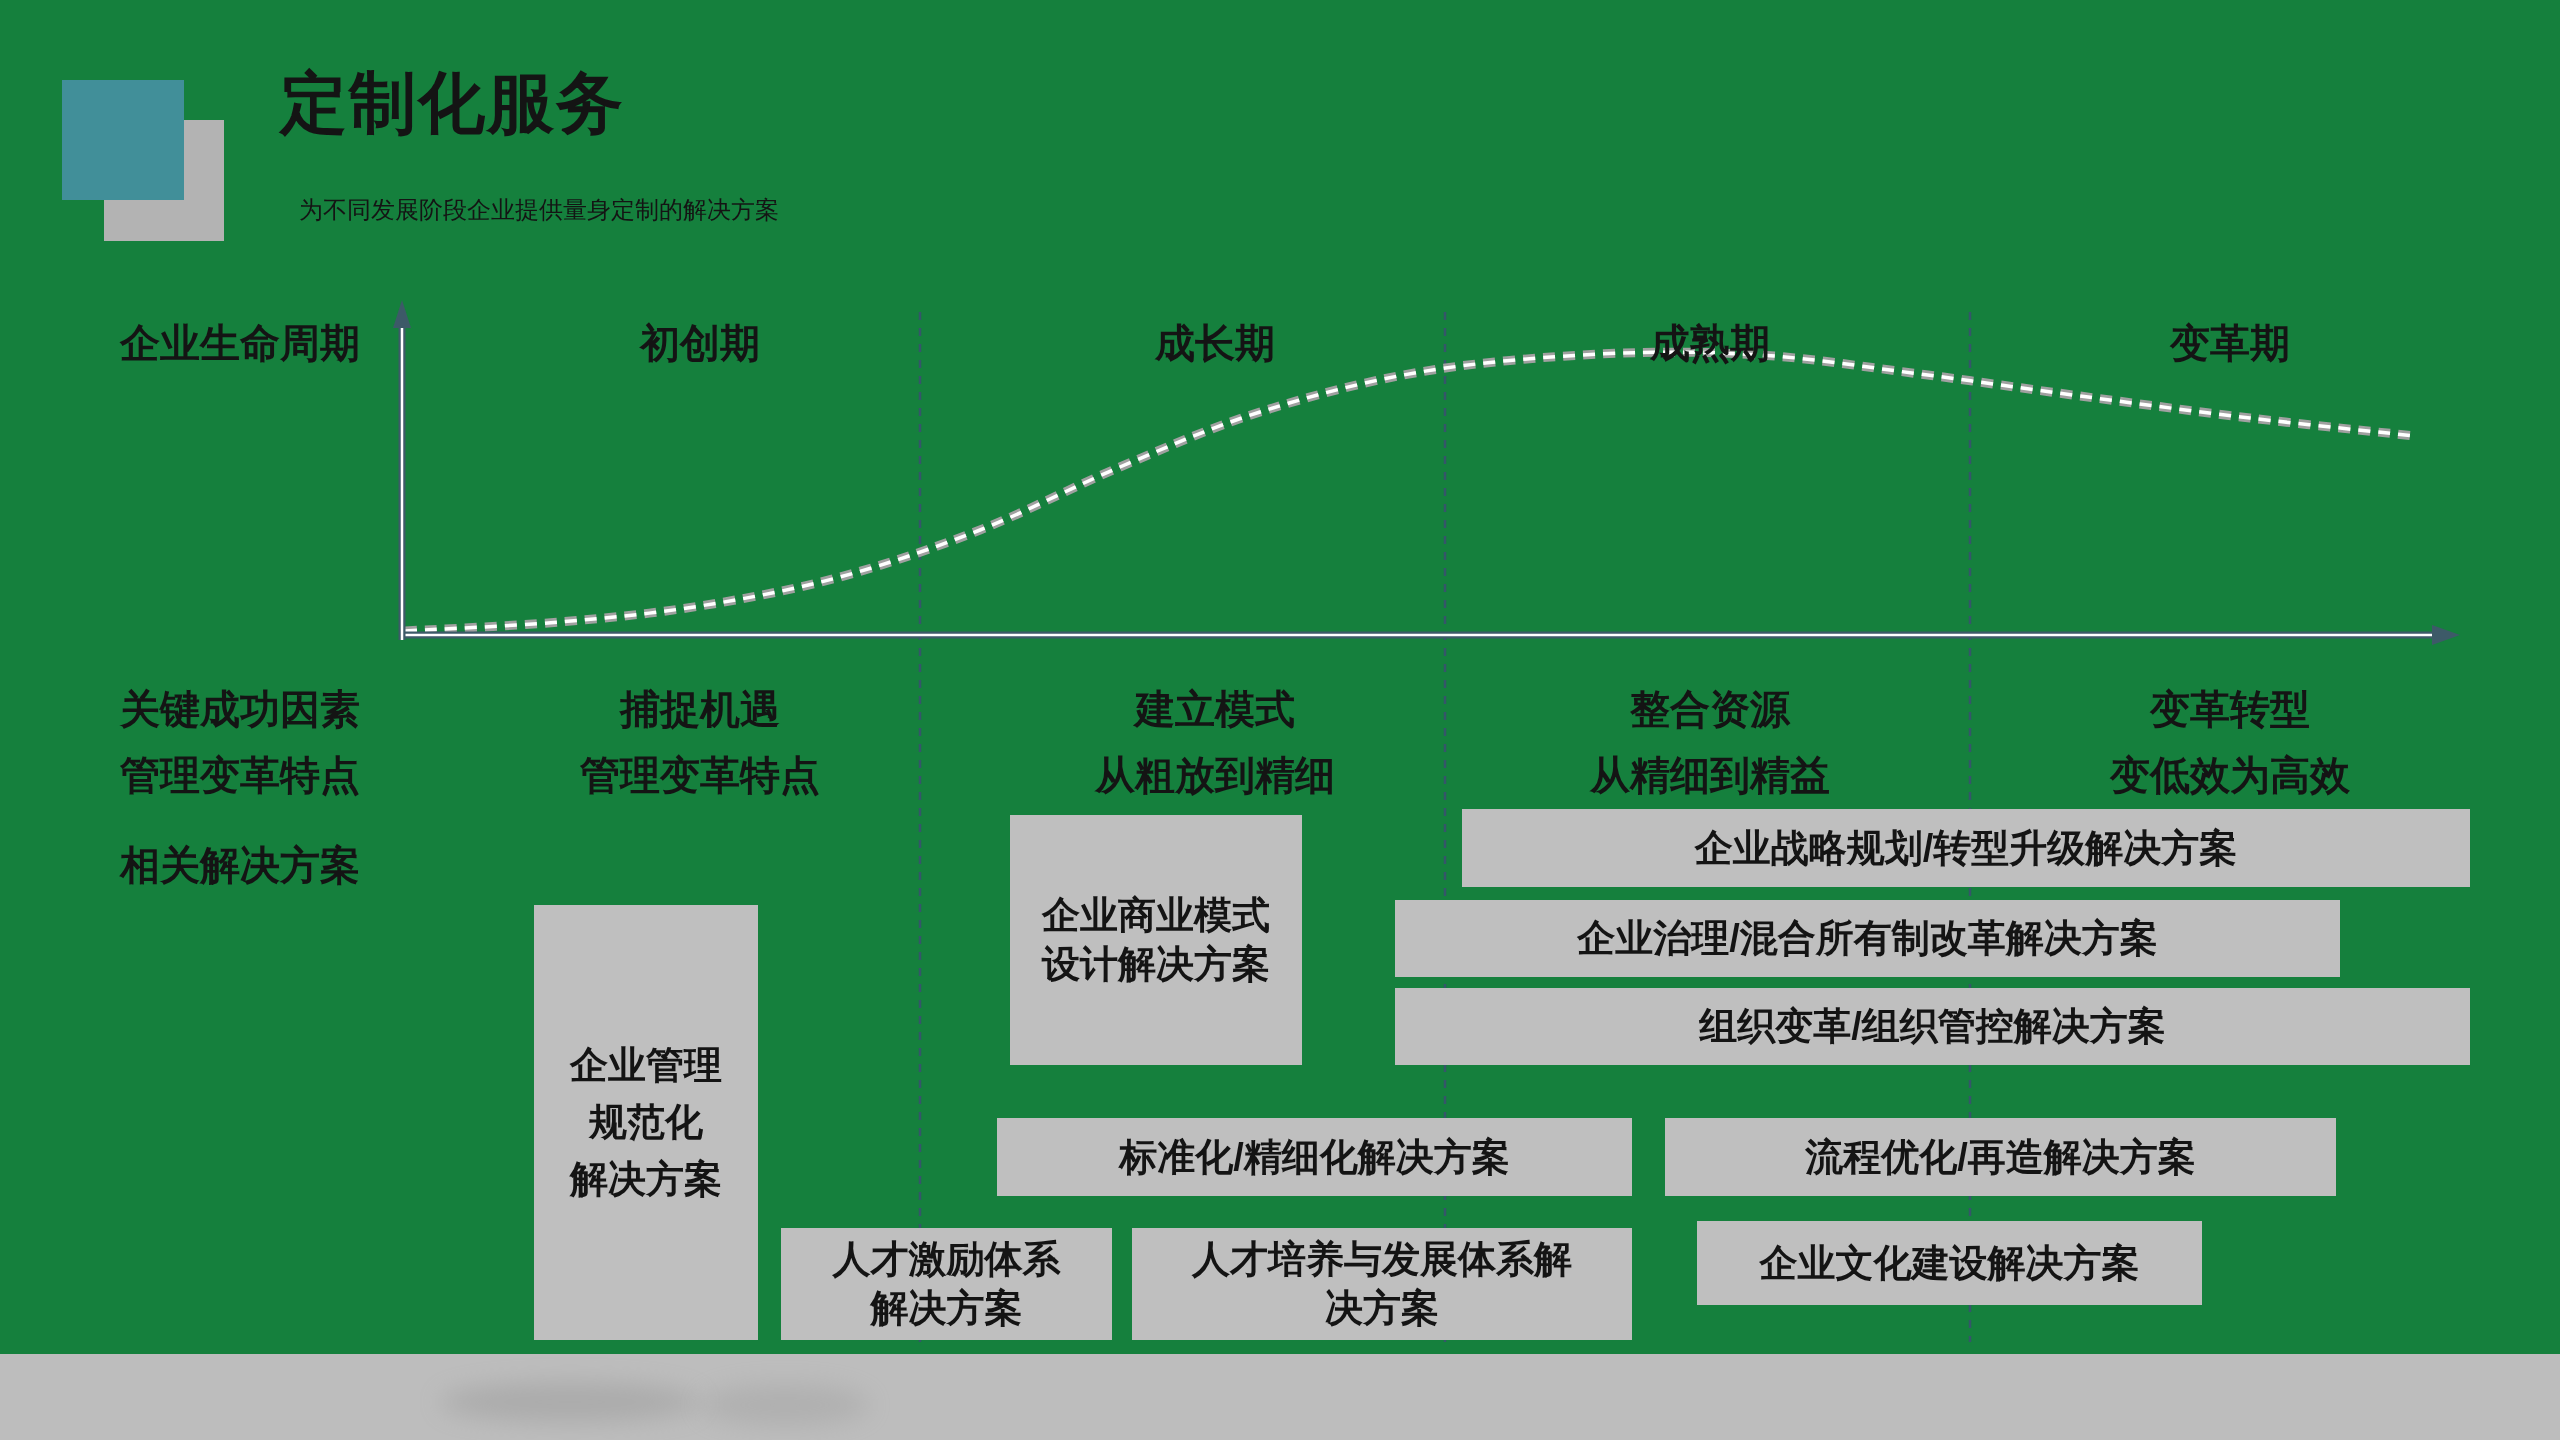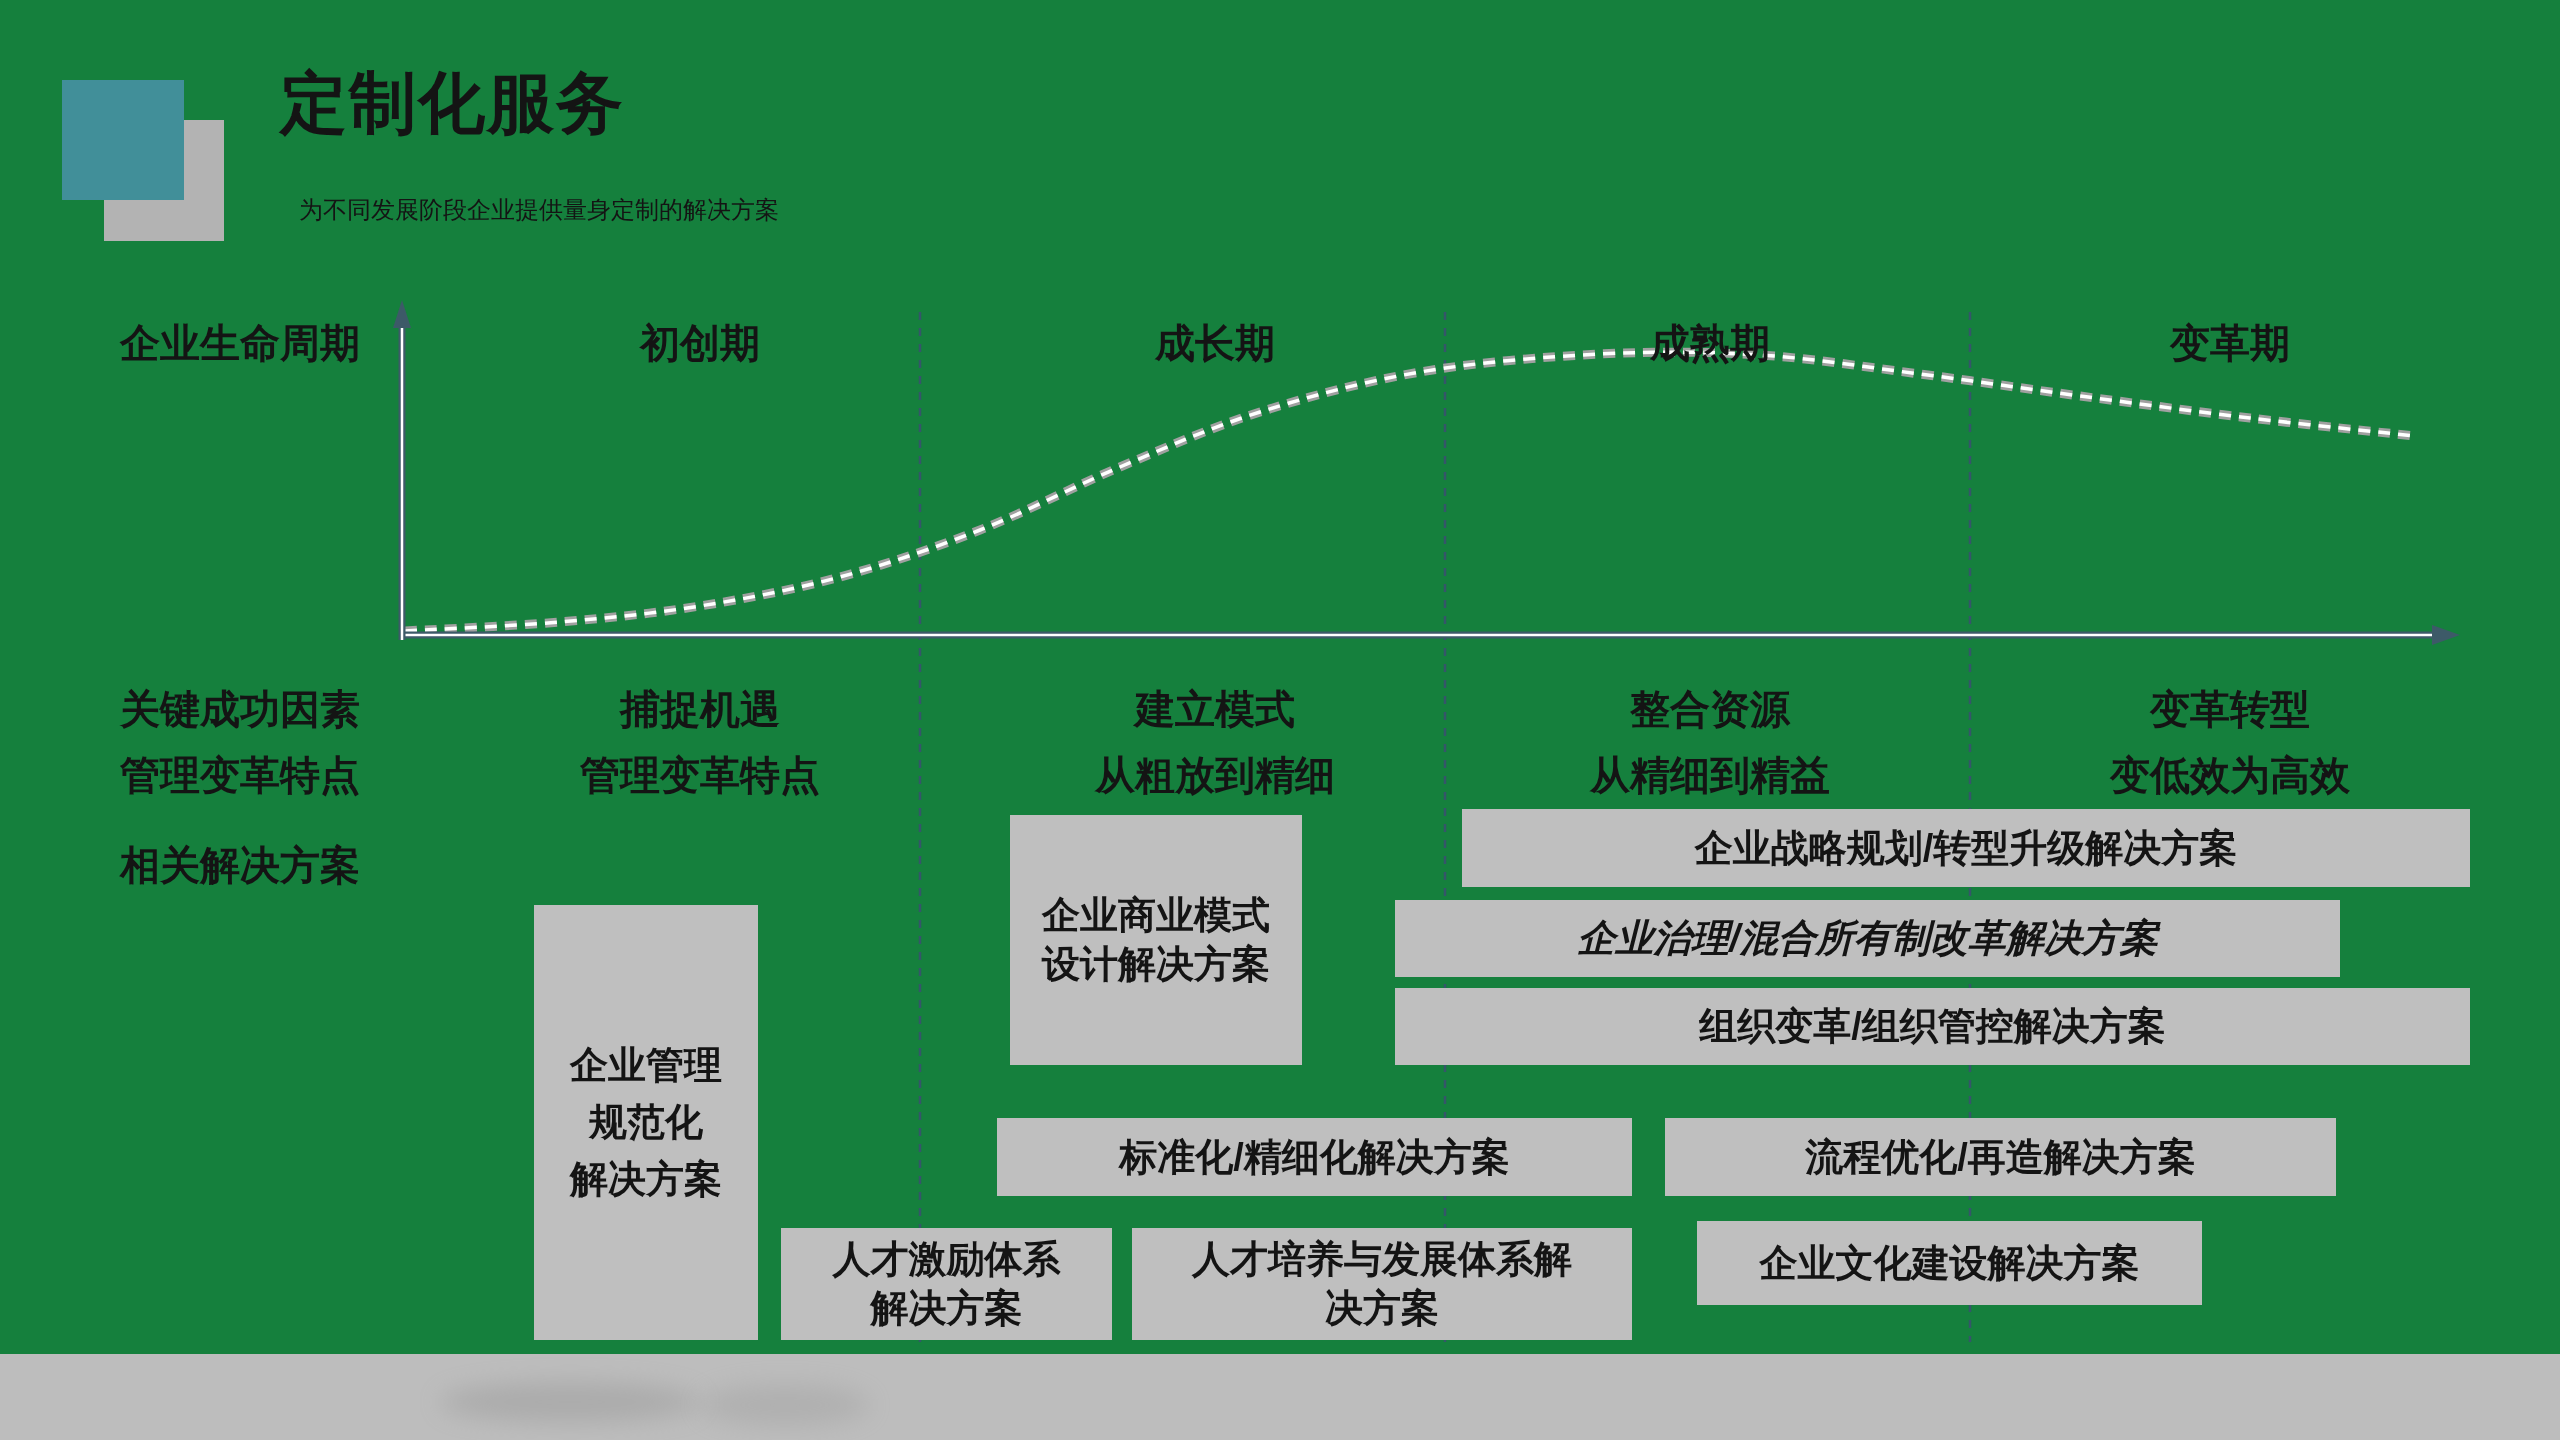--- a/index.html
+++ b/index.html
@@ -98,21 +98,21 @@
 规范化
 解决方案</div>
   <div class="abs sol" style="left:781px;top:1228px;width:331px;height:112px;">人才激励体系
 解决方案</div>
   <div class="abs sol" style="left:1010px;top:815px;width:292px;height:250px;">企业商业模式
 设计解决方案</div>
   <div class="abs sol" style="left:997px;top:1118px;width:635px;height:78px;">标准化/精细化解决方案</div>
   <div class="abs sol" style="left:1132px;top:1228px;width:500px;height:112px;">人才培养与发展体系解
 决方案</div>
   <div class="abs sol" style="left:1462px;top:809px;width:1008px;height:78px;">企业战略规划/转型升级解决方案</div>
-  <div class="abs sol" style="left:1395px;top:900px;width:945px;height:77px;font-style:italic;">企业治理/混合所有制改革解决方案</div>
+  <div class="abs sol" style="left:1395px;top:900px;width:945px;height:77px;">企业治理/混合所有制改革解决方案</div>
   <div class="abs sol" style="left:1395px;top:988px;width:1075px;height:77px;">组织变革/组织管控解决方案</div>
   <div class="abs sol" style="left:1665px;top:1118px;width:671px;height:78px;">流程优化/再造解决方案</div>
   <div class="abs sol" style="left:1665px;top:1221px;width:505px;height:84px;margin-left:32px;">企业文化建设解决方案</div>
 
   <div class="abs footer-bar">
     <div class="smudge a"></div>
     <div class="smudge b"></div>
   </div>
 
 </div>

